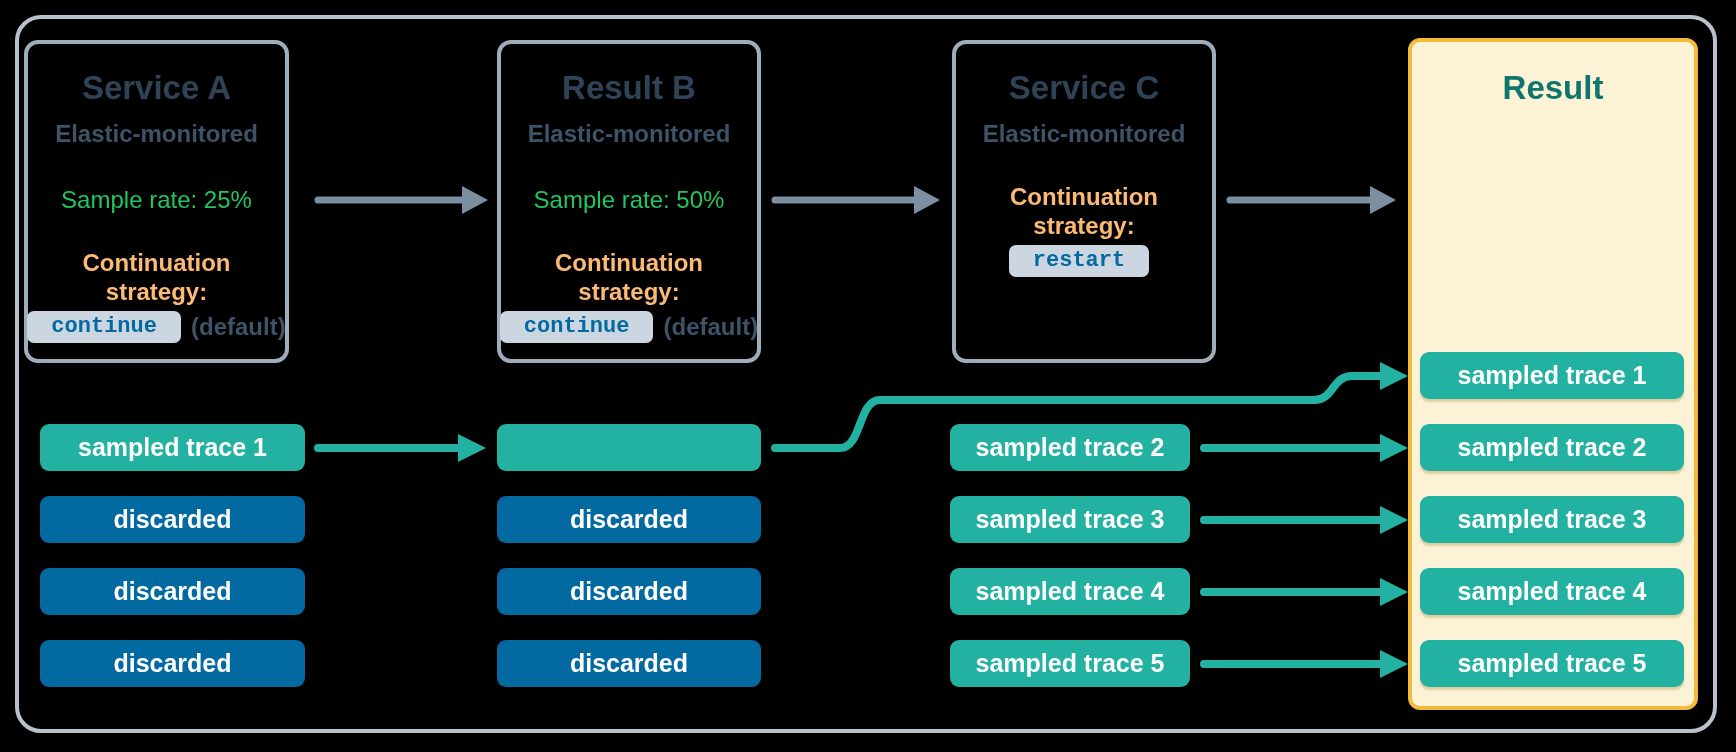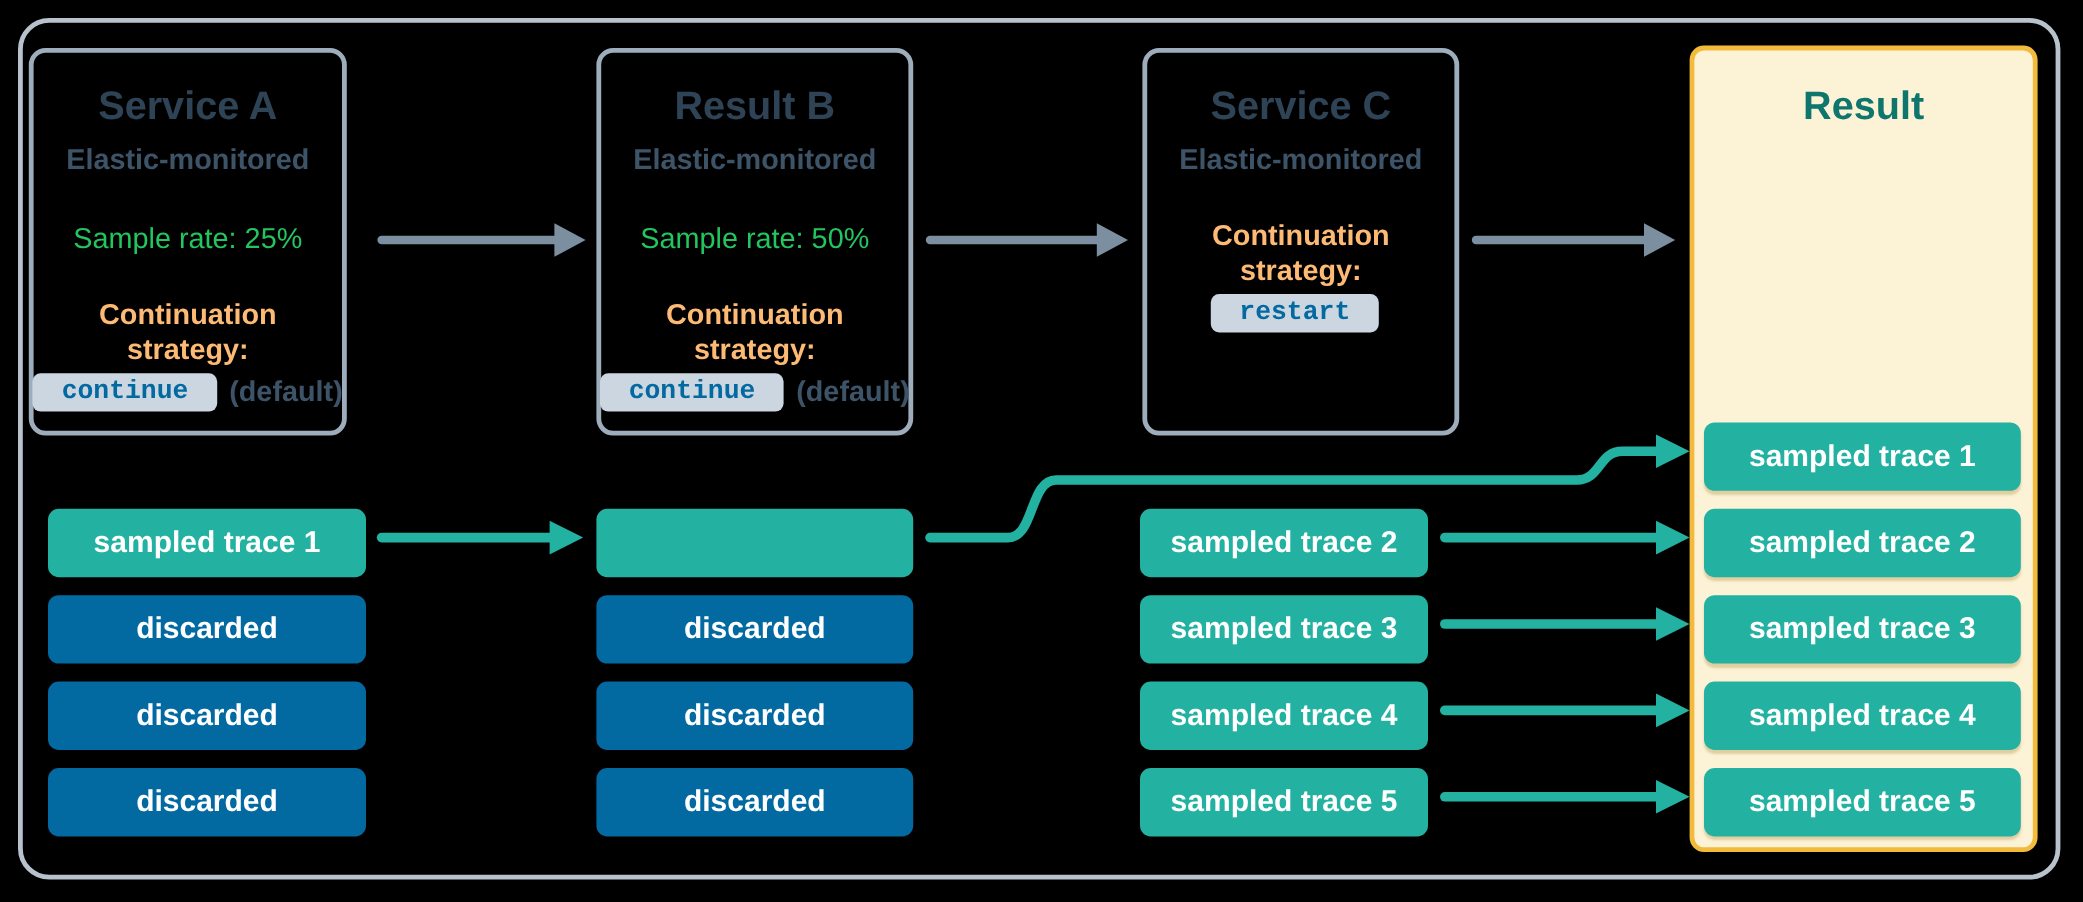--- a/index.html
+++ b/index.html
@@ -33,21 +33,21 @@
   }
   .chip-suffix{font-size:24px;font-weight:bold;color:#3d5367;}
   
   .result-box{
     position:absolute;left:1408px;top:38px;width:290px;height:672px;box-sizing:border-box;
     background:#fcf2d6;border:4px solid #f3bb3b;border-radius:12px;text-align:center;
   }
   .result-title{margin-top:26px;font-size:33px;font-weight:bold;color:#0f766e;line-height:40px;}
   
   .pill{
-    position:absolute;height:57px;border-radius:9px;box-sizing:border-box;
+    position:absolute;height:47px;border-radius:9px;box-sizing:border-box;
     display:flex;align-items:center;justify-content:center;
     color:#ffffff;font-size:25px;font-weight:bold;
   }
   .teal{background:#23b1a1;}
   .red{background:#0369a1;}
   .col-a{left:40px;width:265px}
   .col-b{left:497px;width:264px}
   .col-c{left:950px;width:240px}
   .col-r{left:1420px;width:264px}
   .col-r.pill{box-shadow:0 3px 2px rgba(170,140,60,0.35);}

